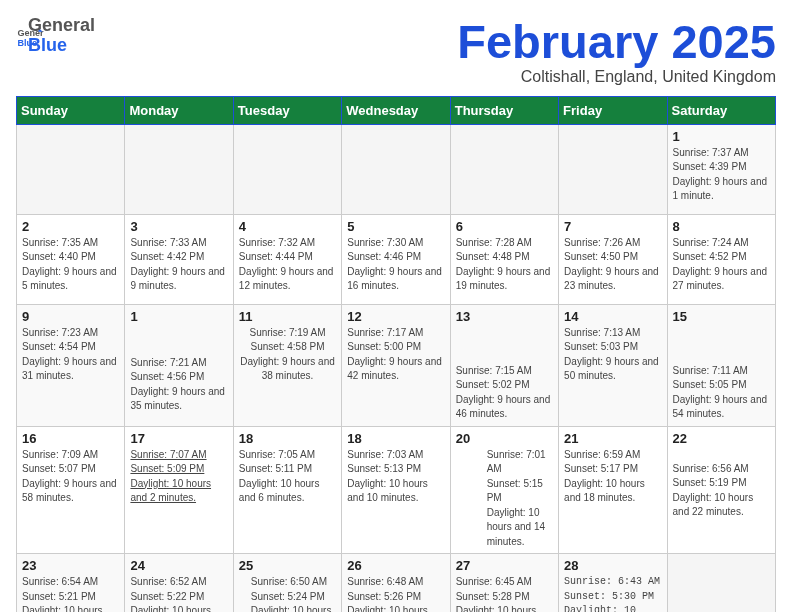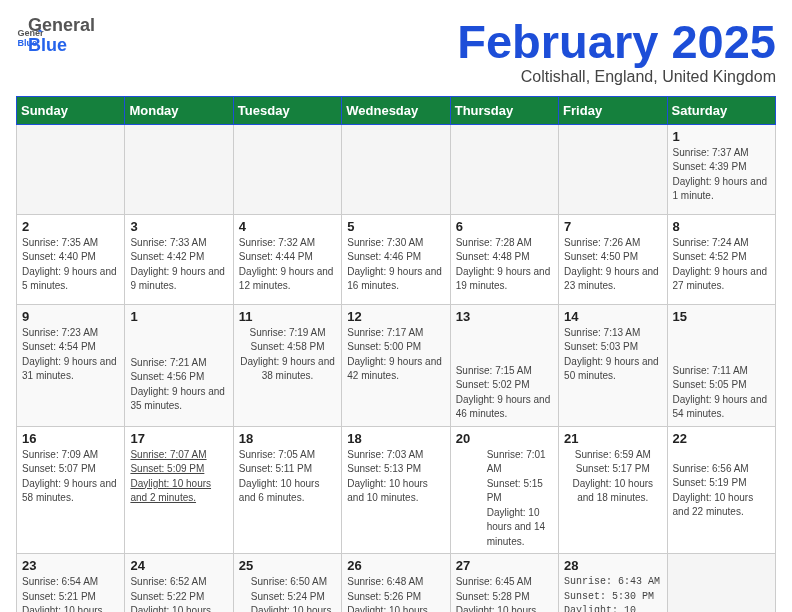--- a/index.html
+++ b/index.html
@@ -256,21 +256,21 @@
 Daylight: 10 hours and 10 minutes.</div>
         </td>
         <td>
           <span class="day-number">20</span>
           <div class="day-info" style="white-space: pre-line; margin-left: 31px;">Sunrise: 7:01 AM
 Sunset: 5:15 PM
 Daylight: 10 hours and 14 minutes.</div>
         </td>
         <td>
           <span class="day-number">21</span>
-          <div class="day-info" style="white-space: pre-line; text-align: center;">Sunrise: 6:59 AM
+          <div class="day-info" style="white-space: pre-line;">Sunrise: 6:59 AM
 Sunset: 5:17 PM
 Daylight: 10 hours and 18 minutes.</div>
         </td>
         <td>
           <span class="day-number">22</span>
           <div class="day-info" style="white-space: pre-line; margin-top: 16px;">Sunrise: 6:56 AM
 Sunset: 5:19 PM
 Daylight: 10 hours and 22 minutes.</div>
         </td>
       </tr>

